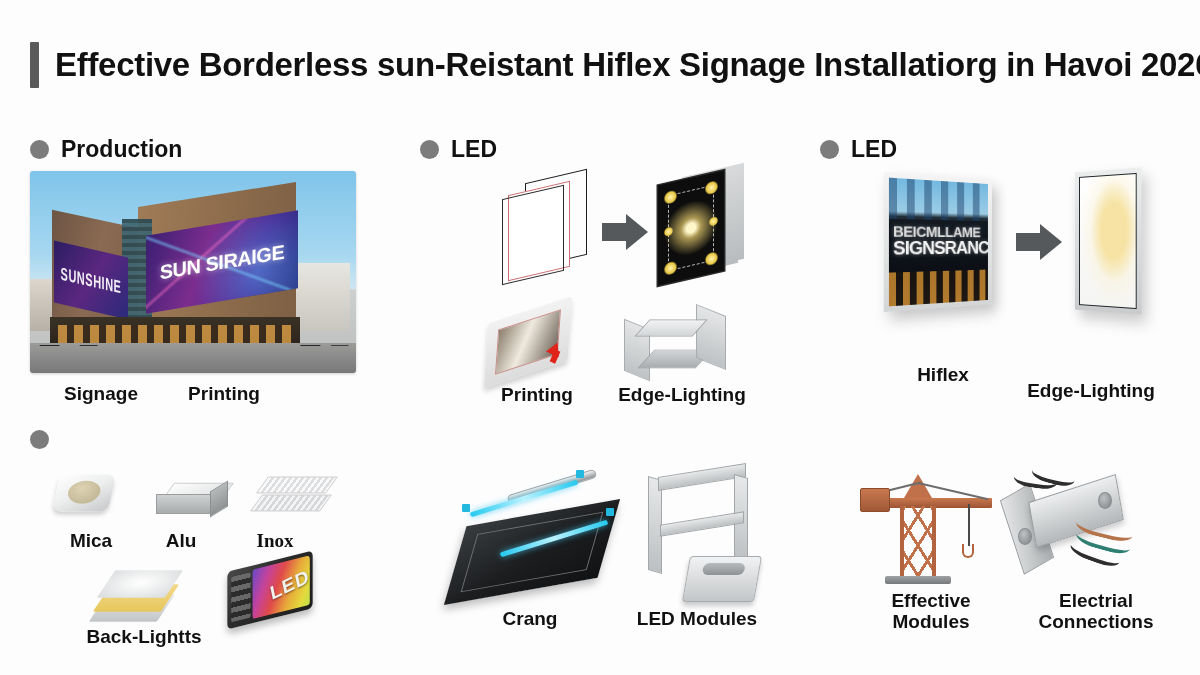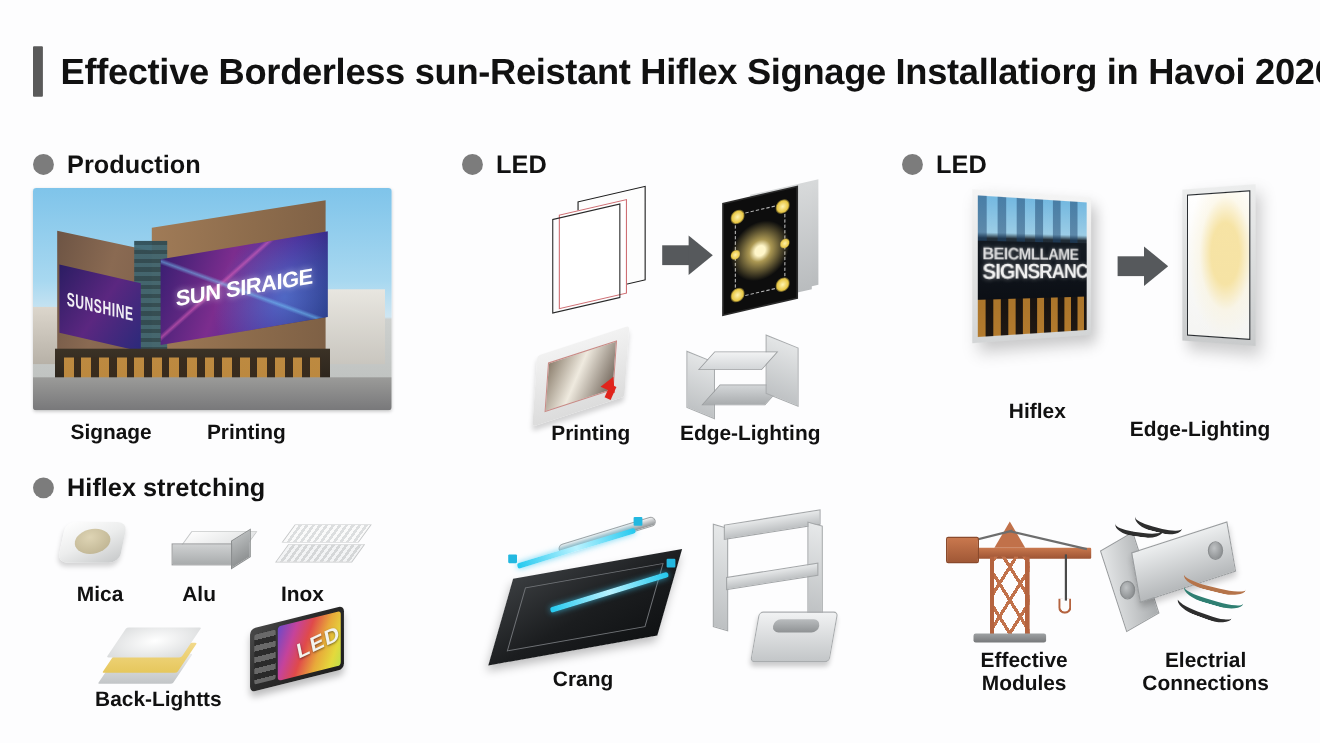--- a/index.html
+++ b/index.html
@@ -509,21 +509,20 @@
 
     <div style="position:absolute; left:0; top:228px; width:360px; height:34px;">
       <div class="label lbl-abs" style="left:70px; top:0; width:106px;">Hiflex</div>
       <div class="label lbl-abs" style="left:188px; top:16px; width:166px;">Edge-Lighting</div>
     </div>
   </div>
 
   <div class="panel" style="left:30px; top:430px; width:370px; height:215px;">
     <div class="panel-head">
       <div class="dot"></div>
-      <div class="panel-title">Hiflex stretching</div>
     </div>
 
     <div class="chip3d" style="left:26px; top:42px;">
       <div class="mica-body">
         <div class="mica-dome"></div>
       </div>
     </div>
 
     <div class="chip3d" style="left:122px; top:44px;">
       <div class="chip-top" style="left:14px; top:0; width:60px; height:40px;"></div>
@@ -532,21 +531,21 @@
     </div>
 
     <div class="chip3d" style="left:212px; top:38px;">
       <div class="chip-top" style="left:14px; top:20px; width:70px; height:30px; background:repeating-linear-gradient(90deg,#f3f4f5 0 3px,#d5d7d8 3px 6px);"></div>
       <div class="chip-top" style="left:20px; top:2px; width:70px; height:30px; background:repeating-linear-gradient(90deg,#fafafa 0 3px,#dcdedf 3px 6px);"></div>
     </div>
 
     <div style="position:absolute; left:0; top:100px; width:370px; height:28px;">
       <div class="label lbl-abs" style="left:16px; top:0; width:90px;">Mica</div>
       <div class="label lbl-abs" style="left:108px; top:0; width:86px;">Alu</div>
-      <div class="label lbl-abs" style="left:198px; top:0; width:94px;">Inox</div>
+      <div class="label lbl-abs" style="left:198px; top:0; width:94px;font-family:Liberation Serif, serif;">Inox</div>
     </div>
 
     <div class="backlight-stack" style="left:68px; top:130px; width:110px; height:62px;">
       <div class="bl-plate" style="left:0; top:26px; background:linear-gradient(#e9eaeb,#c2c5c7);"></div>
       <div class="bl-plate" style="left:4px; top:16px; background:linear-gradient(#f2d98a,#e6c75c);"></div>
       <div class="bl-plate" style="left:8px; top:2px; background:radial-gradient(ellipse at 50% 45%, #ffffff, #d9dbdc);"></div>
     </div>
 
     <div class="ledmod" style="left:196px; top:132px;">
       <div class="rainbow"></div>
@@ -574,20 +573,21 @@
     <div class="module-frame" style="left:218px; top:40px; width:140px; height:140px;">
       <div class="mf-panel" style="left:10px; top:8px; width:14px; height:94px; transform:skewY(16deg);"></div>
       <div class="mf-panel" style="left:20px; top:0px; width:88px; height:14px; transform:skewY(-9deg);"></div>
       <div class="mf-panel" style="left:96px; top:6px; width:14px; height:86px; transform:skewY(16deg);"></div>
       <div class="mf-panel" style="left:22px; top:48px; width:84px; height:12px; transform:skewY(-9deg);"></div>
       <div class="mf-box" style="left:48px; top:86px;"></div>
     </div>
 
     <div style="position:absolute; left:0; top:178px; width:370px; height:30px;">
       <div class="label lbl-abs" style="left:50px; top:0; width:120px;">Crang</div>
+      <div class="label lbl-abs" style="left:194px; top:0; width:166px;">LED Modules</div>
     </div>
   </div>
 
   <div class="panel" style="left:820px; top:430px; width:370px; height:215px;">
 
     <div class="crane" style="left:36px; top:44px; width:160px; height:110px;">
       <div class="crane-apex" style="left:48px; top:0;"></div>
       <div class="crane-jib" style="left:12px; top:24px; width:124px;"></div>
       <div class="crane-stay" style="left:62px; top:8px; width:72px; transform:rotate(13deg);"></div>
       <div class="crane-stay" style="left:14px; top:20px; width:52px; transform:rotate(-14deg);"></div>

